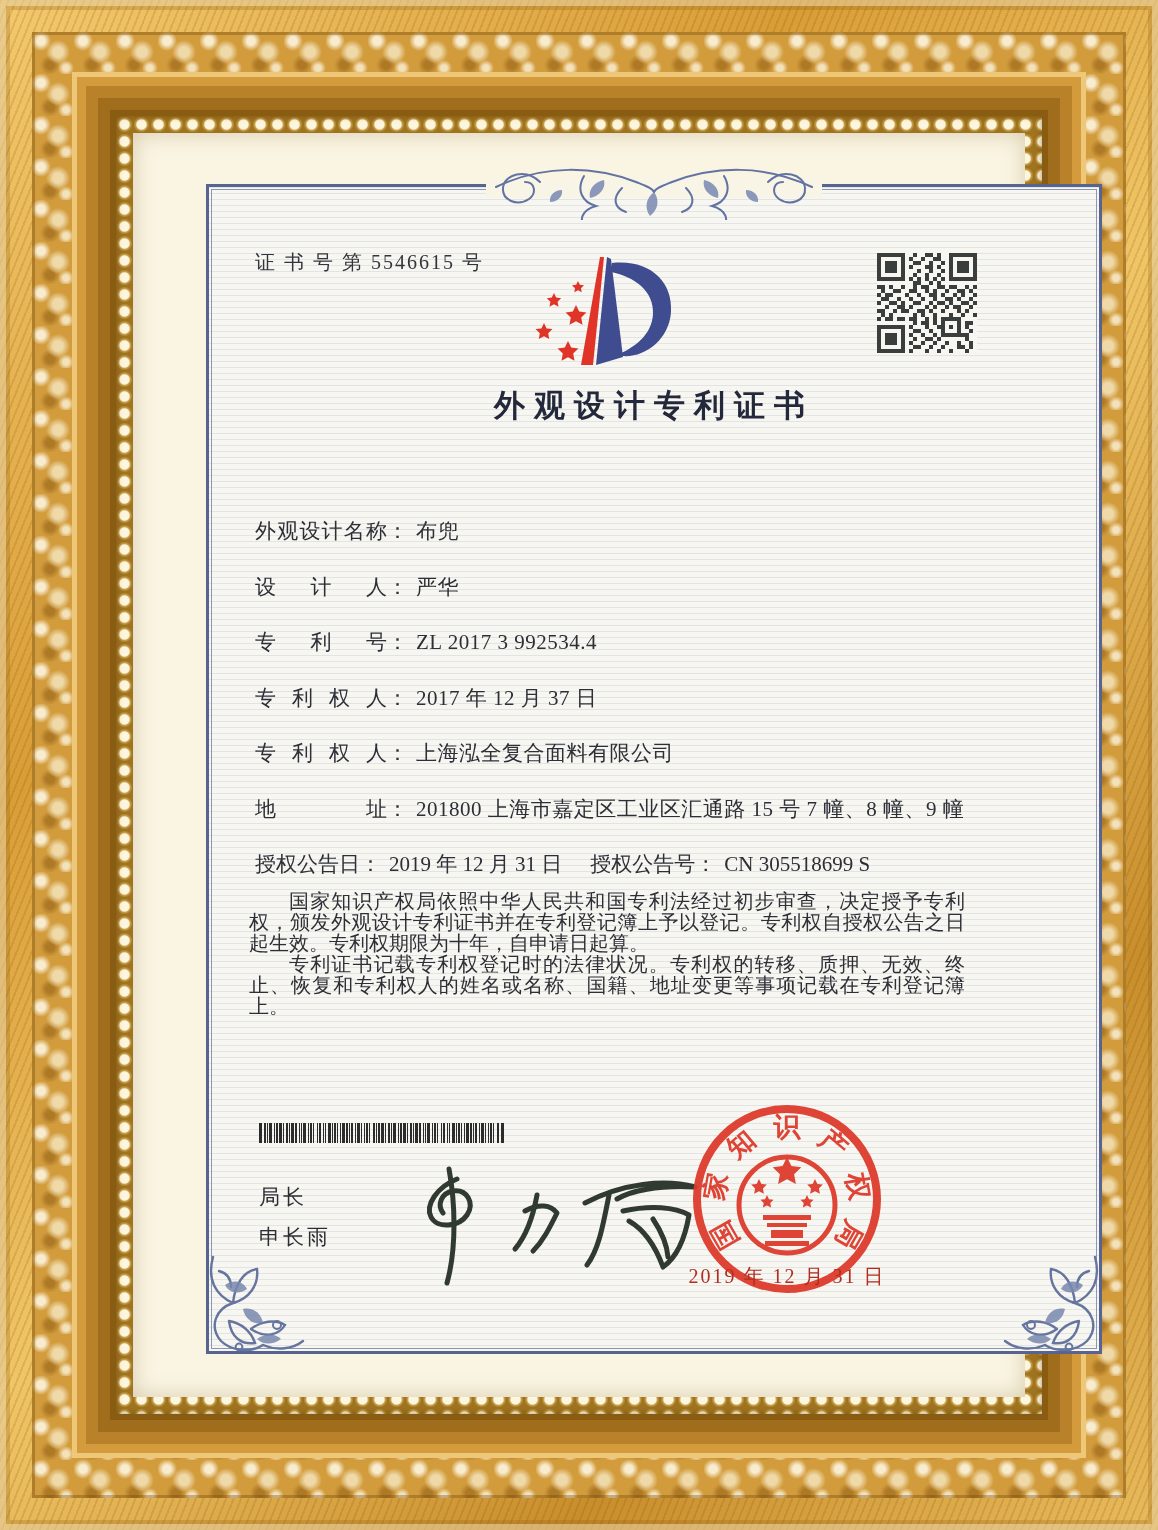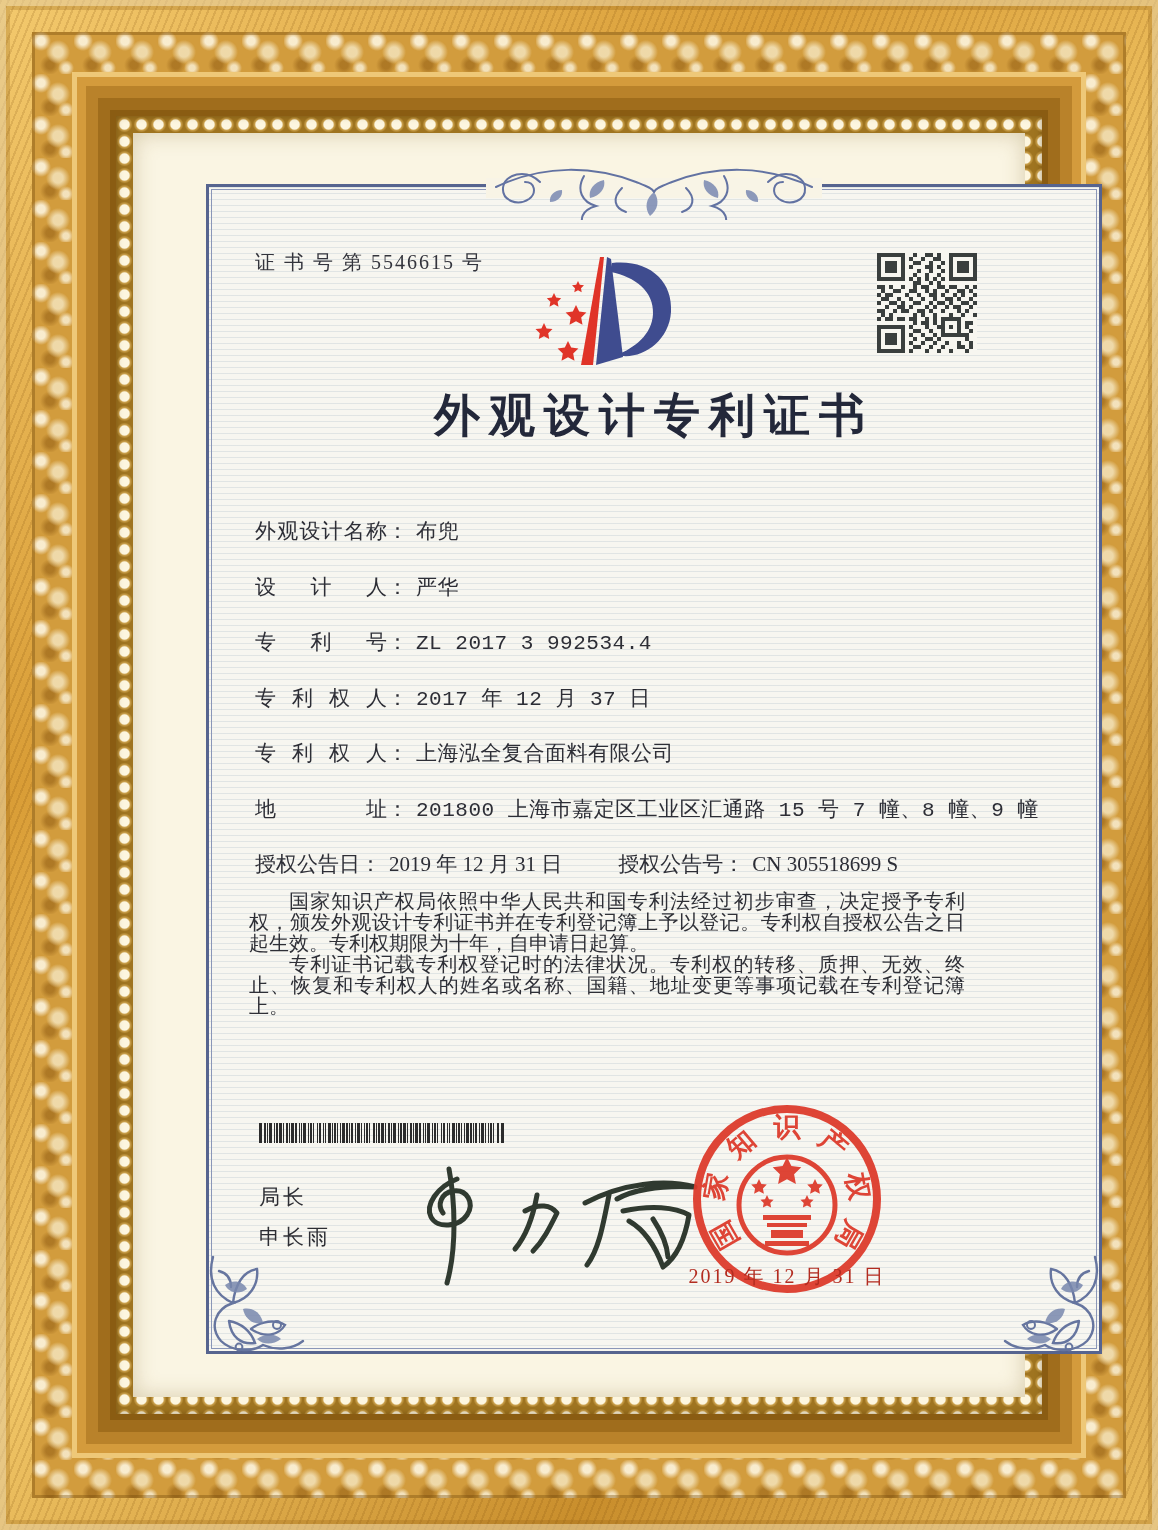--- a/index.html
+++ b/index.html
@@ -46,28 +46,28 @@
   .corner-fl{position:absolute;}
   .corner-fl.bl{left:-10px;bottom:-12px;}
   .corner-fl.br{right:-10px;bottom:-12px;transform:scaleX(-1);}
 
   .cert-no{position:absolute;left:46px;top:62px;font-size:20px;color:#33343c;letter-spacing:2px;}
 
   .logo{position:absolute;left:312px;top:48px;}
   .qr{position:absolute;left:668px;top:66px;}
 
   .title{position:absolute;left:0;top:198px;width:100%;text-align:center;
-    font-size:46px;font-weight:bold;letter-spacing:9px;color:#23283a;}
+    font-size:31px;font-weight:bold;letter-spacing:9px;color:#23283a;}
 
   .fields{position:absolute;left:46px;right:34px;top:330px;font-size:21px;color:#2d2e36;}
-  .frow{height:55.5px;white-space:nowrap;font-family:Liberation Mono, monospace;}
+  .frow{height:55.5px;white-space:nowrap;}
   .flabel{display:inline-block;width:132px;text-align:justify;text-align-last:justify;vertical-align:top;}
   .fcolon{display:inline-block;margin-right:8px;}
   .fvalue{letter-spacing:.5px;}
-  .grant-row{display:flex;column-gap:56px;height:55.5px;white-space:nowrap;}
+  .grant-row{display:flex;column-gap:28px;height:55.5px;white-space:nowrap;}
 
   .paras{position:absolute;left:40px;top:704px;width:716px;font-size:20px;line-height:21px;
     color:#2e2f36;text-align:justify;}
   .paras p{margin:0;text-indent:2em;}
 
   .barcode{position:absolute;left:50px;top:936px;}
 
   .director{position:absolute;left:50px;top:990px;font-family:"Liberation Sans","DejaVu Sans",sans-serif;
     font-size:21px;color:#2c2d33;letter-spacing:3px;line-height:40px;}
   .signature{position:absolute;left:178px;top:972px;}

